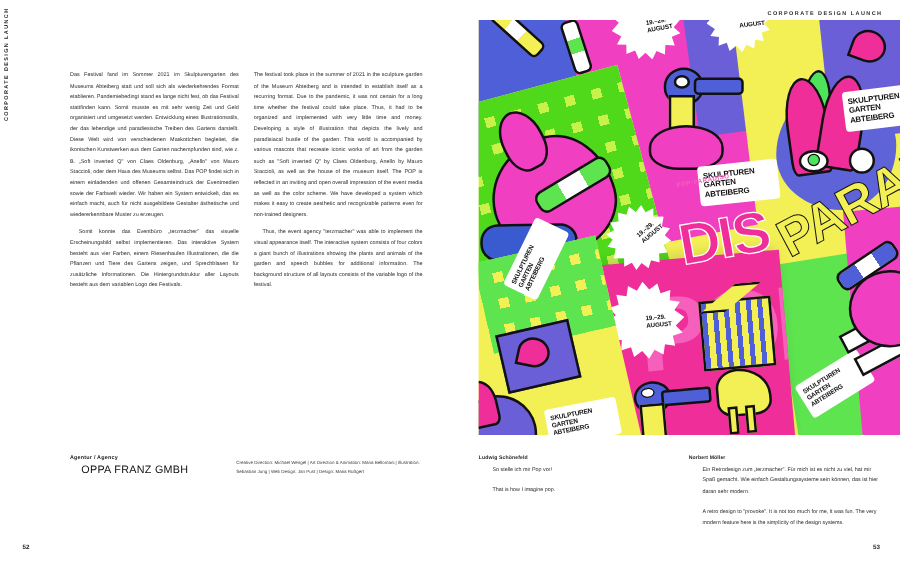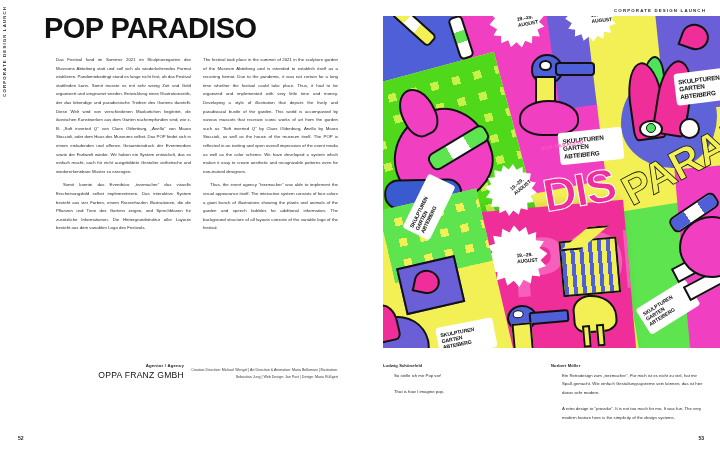--- a/index.html
+++ b/index.html
@@ -45,21 +45,21 @@
     margin:0 0 5px 0;
     font-size:4.35px;line-height:1.98;
     text-align:justify;
     color:#2a2a2a;
     -webkit-hyphens:auto;hyphens:auto;
   }
   .col p.indent{text-indent:7px;}
 
   
   .credits{position:absolute;left:56px;top:363px;width:282px;}
-  .cred-row{display:flex;margin-bottom:17px;text-align:right;}
+  .cred-row{display:flex;margin-bottom:17px;}
   .cred-left{width:128px;}
   .cred-label{font-size:4.3px;font-weight:700;letter-spacing:.18px;color:#222;margin-bottom:2px;}
   .cred-name{font-size:8.6px;font-weight:400;letter-spacing:.25px;color:#111;padding-left:9px;}
   .cred-right{flex:1;padding-left:5px;padding-top:4px;}
   .cred-right p{margin:0;font-size:3.6px;line-height:1.85;color:#3a3a3a;}
 
   .folio{
     position:absolute;bottom:9px;font-size:5px;font-weight:700;color:#222;
   }
   .folio.left{left:18px;}
@@ -119,21 +119,20 @@
 </style>
 </head>
 <body>
 
 <div class="spread">
 
   <div class="page">
 
     <div class="side-vert">CORPORATE DESIGN LAUNCH</div>
 
-    <div class="headline">POP PARADISO</div>
 
     <div class="cols">
       <div class="col">
         <p>Das Festival fand im Sommer 2021 im Skulpturengarten des Museums Abteiberg statt und soll sich als wiederkehrendes Format etablieren. Pandemiebedingt stand es lange nicht fest, ob das Festival stattfinden kann. Somit musste es mit sehr wenig Zeit und Geld organisiert und umgesetzt werden. Entwicklung eines Illustrationsstils, der das lebendige und paradiesische Treiben des Gartens darstellt. Diese Welt wird von verschiedenen Maskottchen begleitet, die ikonischen Kunstwerken aus dem Garten nachempfunden sind, wie z. B. „Soft inverted Q" von Claes Oldenburg, „Anello" von Mauro Staccioli, oder dem Haus des Museums selbst. Das POP findet sich in einem einladenden und offenen Gesamteindruck der Eventmedien sowie der Farbwelt wieder. Wir haben ein System entwickelt, das es einfach macht, auch für nicht ausgebildete Gestalter ästhetische und wiedererkennbare Muster zu erzeugen.</p>
         <p class="indent">Somit konnte das Eventbüro „terzmacher" das visuelle Erscheinungsbild selbst implementieren. Das interaktive System besteht aus vier Farben, einem Riesenhaufen Illustrationen, die die Pflanzen und Tiere des Gartens zeigen, und Sprechblasen für zusätzliche Informationen. Die Hintergrundstruktur aller Layouts besteht aus dem variablen Logo des Festivals.</p>
       </div>
       <div class="col">
         <p>The festival took place in the summer of 2021 in the sculpture garden of the Museum Abteiberg and is intended to establish itself as a recurring format. Due to the pandemic, it was not certain for a long time whether the festival could take place. Thus, it had to be organized and implemented with very little time and money. Developing a style of illustration that depicts the lively and paradisiacal bustle of the garden. This world is accompanied by various mascots that recreate iconic works of art from the garden such as "Soft inverted Q" by Claes Oldenburg, Anello by Mauro Staccioli, as well as the house of the museum itself. The POP is reflected in an inviting and open overall impression of the event media as well as the color scheme. We have developed a system which makes it easy to create aesthetic and recognizable patterns even for non-trained designers.</p>
         <p class="indent">Thus, the event agency "terzmacher" was able to implement the visual appearance itself. The interactive system consists of four colors a giant bunch of illustrations showing the plants and animals of the garden and speech bubbles for additional information. The background structure of all layouts consists of the variable logo of the festival.</p>
       </div>

